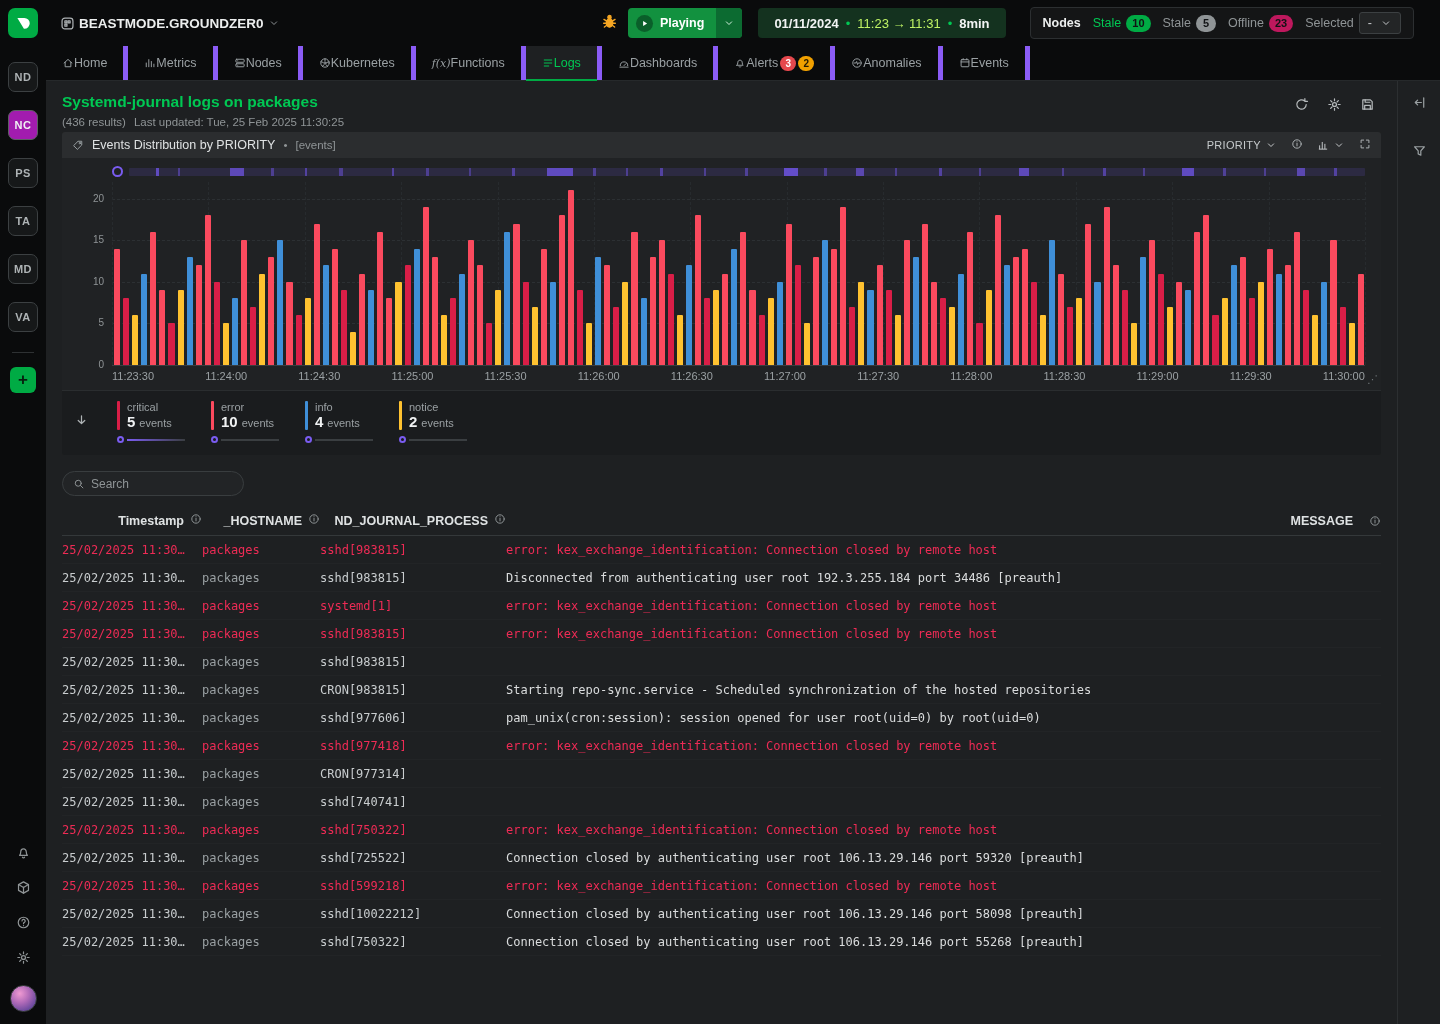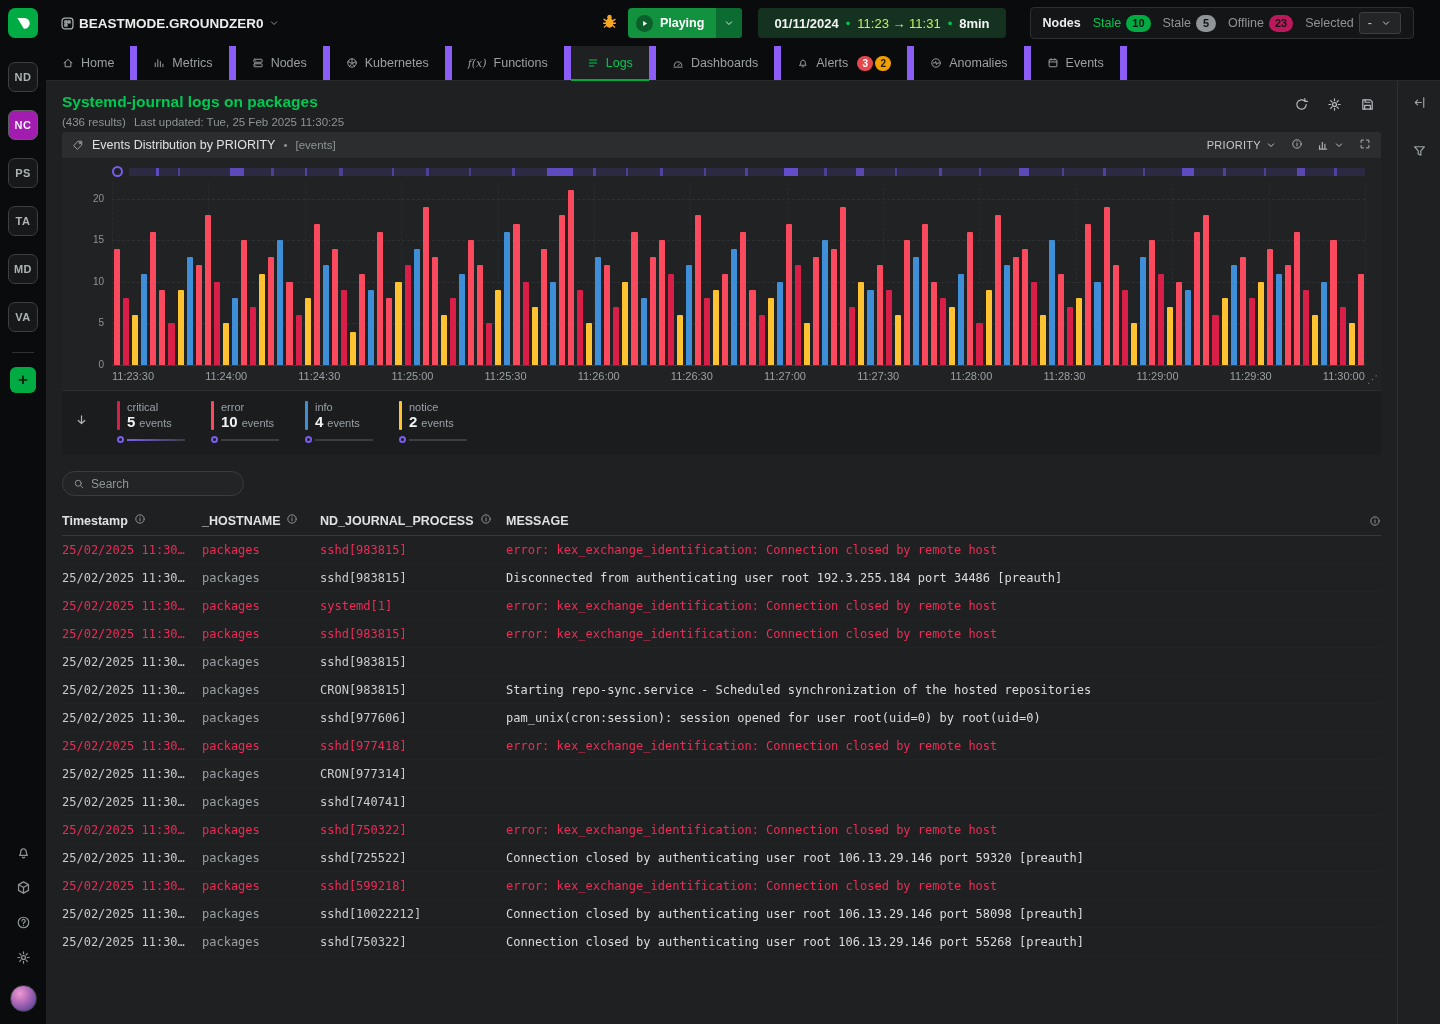--- a/index.html
+++ b/index.html
@@ -42,21 +42,21 @@
   .ng-item.live { color:#00c853; }
   .badge { min-width:20px; height:17px; border-radius:9px; padding:0 6px; display:flex; align-items:center; justify-content:center; font-size:11px; font-weight:bold; color:#101214; }
   .badge.green { background:#00ab44; }
   .badge.gray { background:#8f9496; }
   .badge.lgray { background:#be185d; }
   .selected-box { display:flex; align-items:center; gap:8px; border:1px solid #3c4042; background:#232526; border-radius:3px; height:22px; padding:0 8px; color:#c6cacc; }
 
   
   .page { display:flex; flex-direction:column; min-width:0; }
   .tabsbar { background:#0a0b0c; height:35px; display:flex; align-items:stretch; border-bottom:1px solid #26292b; }
-  .tab { display:flex; align-items:center; gap:7px; padding:0 16px; color:#9aa0a3; font-size:12.5px; border-right:7px solid #8b5cf6; position:relative; }
+  .tab { display:flex; align-items:center; padding:0 16px; color:#9aa0a3; font-size:12.5px; border-right:5px solid #8b5cf6; position:relative; }
   .tab .fx { font-style:italic; font-size:11px; font-family:"DejaVu Serif",serif; }
   .tab.active { color:#00c853; background:#1e2022; }
   .tab.active::after { content:""; position:absolute; left:0; right:0; bottom:-1px; height:2px; background:#00ab44; }
   .tab-badges { display:flex; gap:2px; margin-left:2px; }
   .mini-badge { min-width:16px; height:15px; border-radius:8px; padding:0 4px; font-size:10px; font-weight:bold; color:#fff; display:flex; align-items:center; justify-content:center; }
   .mini-badge.red { background:#e5484d; }
   .mini-badge.orange { background:#f0a000; color:#231a02; }
 
   
   .content-row { flex:1; display:flex; min-height:0; }
@@ -104,21 +104,21 @@
 
   
   .search-row { margin:16px 0 10px; }
   .search-box { display:flex; align-items:center; gap:6px; width:182px; height:25px; background:#222426; border:1px solid #393d3f; border-radius:13px; padding:0 10px; color:#8f9496; }
   .search-box input { background:transparent; border:none; outline:none; color:#dfe2e3; font-size:12px; width:100%; font-family:"Liberation Sans",sans-serif; }
   .search-box input::placeholder { color:#8f9496; }
 
   .ltable { font-family:"DejaVu Sans Mono",monospace; }
   .thead, .trow { display:grid; grid-template-columns:140px 118px 186px 1fr 28px; align-items:center; }
   .thead { font-family:"Liberation Sans",sans-serif; font-size:12.5px; font-weight:bold; color:#dfe2e3; height:30px; border-bottom:1px solid #34383a; }
-  .th { display:flex; align-items:center; gap:6px; }
+  .th { display:flex; align-items:center; gap:6px;justify-content:flex-end; }
   .th .info { color:#8f9496; }
   .th-info-end { justify-self:end; color:#8f9496; display:flex; }
   .trow { height:28px; font-size:12px; color:#c9cdcf; border-bottom:1px solid rgba(255,255,255,0.02); }
   .trow .tcell:nth-child(2) { color:#9aa0a3; }
   .trow .tcell:nth-child(4) { color:#dadcdd; }
   .trow.err .tcell { color:#ee2b55 !important; }
   .tcell { overflow:hidden; white-space:nowrap; text-overflow:ellipsis; padding-right:10px; }
 </style>
 </head>
 <body>

